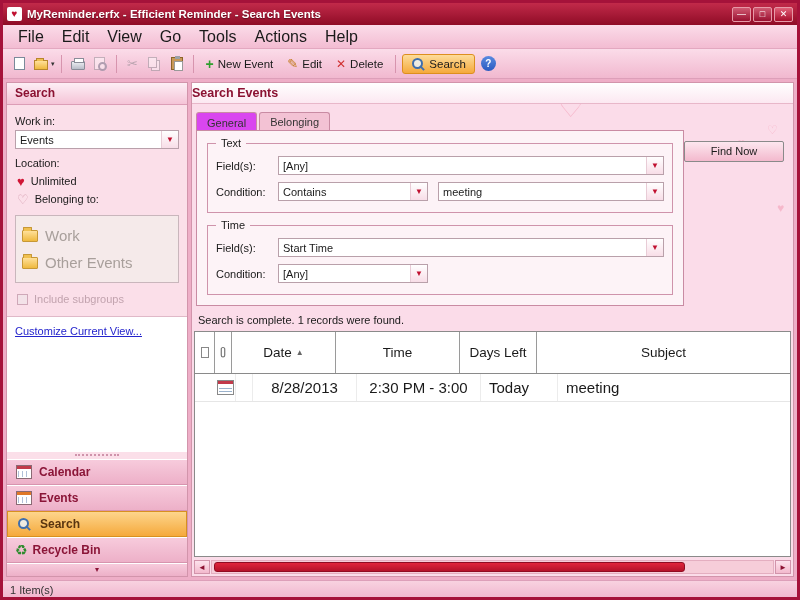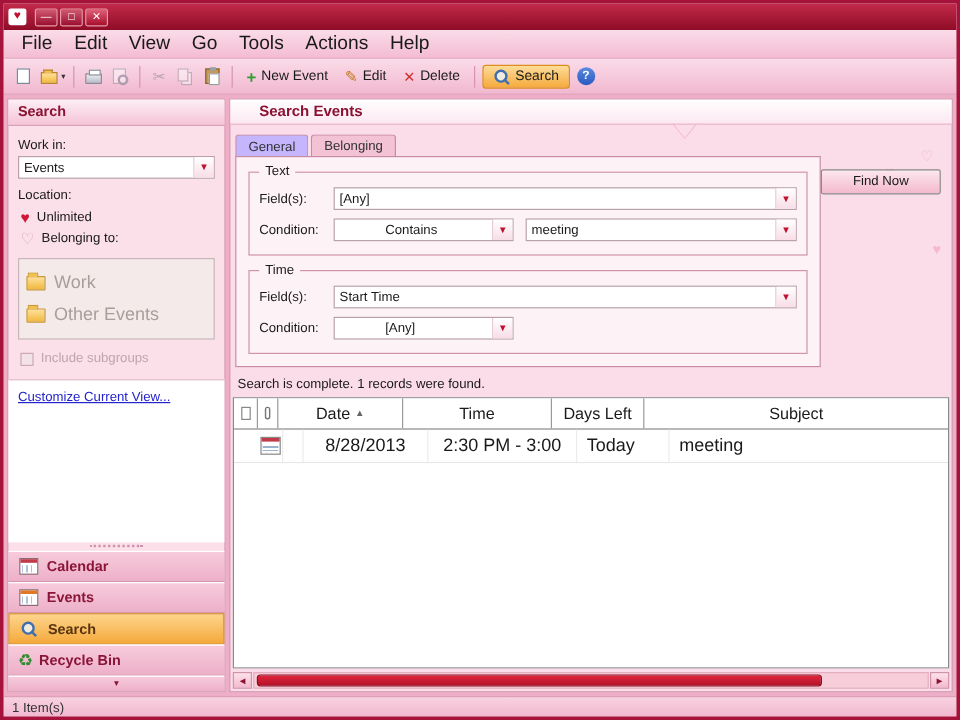--- a/index.html
+++ b/index.html
@@ -87,43 +87,43 @@
   .sb-footer { height:13px; background:linear-gradient(#f7cbdc,#edb0c8); border-top:1px solid #fff; text-align:center; color:#8b1538; font-size:8px; line-height:12px; flex:0 0 auto; }
 
   
   .main { flex:1; background:#fbdce9; border:1px solid #d294ab; display:flex; flex-direction:column; position:relative; min-width:0; min-height:0; }
   .main > * { position:relative; z-index:1; }
   .decor { position:absolute; inset:0; z-index:0; pointer-events:none; }
   .hd { position:absolute; color:#f29cb4; opacity:.55; }
   .hd::before { content:"♥"; }
   .hd.o::before { content:"♡"; }
 
-  .main-header { height:21px; background:linear-gradient(#ffffff,#fce8f1); border-bottom:1px solid #e8b7c9; color:#8b1232; font-weight:bold; font-size:12.5px; line-height:20px; padding-left:24px; flex:0 0 auto; }
+  .main-header { height:21px; background:linear-gradient(#ffffff,#fce8f1); border-bottom:1px solid #e8b7c9; color:#8b1232; font-weight:bold; font-size:12.5px; line-height:20px; padding-left:0; flex:0 0 auto; }
 
   .tabs { display:flex; padding:8px 0 0 4px; flex:0 0 auto; }
   .tab { padding:3px 10px 2px; font-size:11px; border:1px solid #c98ba3; border-bottom:none; background:#f3c2d4; border-radius:3px 3px 0 0; margin-right:2px; color:#333; }
-  .tab.active { background:#c4b5fd; position:relative; top:0; padding-top:4px; z-index:2; }
+  .tab.active { background:#d946ef; position:relative; top:0; padding-top:4px; z-index:2; }
 
   .panel-row { display:flex; align-items:flex-start; flex:0 0 auto; }
   .tabpanel { width:488px; margin-left:4px; margin-top:-1px; background:#fdf3f7; border:1px solid #c98ba3; padding:12px 10px 6px; flex:0 0 auto; }
   .group { position:relative; border:1px solid #cf93ab; margin-bottom:12px; padding:12px 8px 4px; }
   .group-title { position:absolute; top:-7px; left:8px; background:#fdf3f7; padding:0 5px; font-size:11px; }
   .frow { display:flex; align-items:center; margin-bottom:7px; }
   .flabel { width:62px; font-size:11px; flex:0 0 auto; }
   .combo.grow { flex:1; }
-  .combo.w150 { width:150px; flex:0 0 auto;padding-left:38px; }
+  .combo.w150 { width:150px; flex:0 0 auto; }
   .combo.kw { flex:1; margin-left:10px; }
 
   .side-buttons { display:flex; flex-direction:row; gap:24px; margin:10px 12px 0 auto; padding-right:2px; }
   .pbtn { width:100px; height:21px; background:linear-gradient(#fde7ef,#f3b9cd); border:1px solid #8a8a8a; border-radius:2px; font-size:11px; text-align:center; line-height:19px; color:#1a1a1a; }
 
   .result-status { font-size:11px; padding:8px 0 5px 6px; flex:0 0 auto; }
 
   .rtable { flex:1; display:flex; flex-direction:column; background:#fff; border:1px solid #8a8a8a; margin:0 2px; min-height:0; }
-  .thead { display:flex; height:26px; border-bottom:1px solid #8a8a8a; background:#fff; flex:0 0 auto; }
+  .thead { display:flex; height:42px; border-bottom:1px solid #8a8a8a; background:#fff; flex:0 0 auto; }
   .th { border-right:1px solid #9a9a9a; display:flex; align-items:center; justify-content:center; font-size:13.5px; gap:4px; }
   .trow { display:flex; height:28px; border-bottom:1px solid #e6e6e6; flex:0 0 auto;padding-left:21px; }
   .td { border-right:1px solid #ececec; display:flex; align-items:center; justify-content:center; font-size:15px; }
   .c-ico { width:20px; flex:0 0 auto; }
   .c-clip { width:17px; flex:0 0 auto; }
   .c-date { width:104px; flex:0 0 auto; }
   .c-time { width:124px; flex:0 0 auto; }
   .c-days { width:77px; flex:0 0 auto; }
   .c-subj { flex:1; border-right:none; }
   .td.c-subj, .td.c-days { justify-content:flex-start; padding-left:8px; }
@@ -143,20 +143,21 @@
   
   .statusbar { height:17px; background:linear-gradient(#f8d2e0,#f1b8cf); border-top:1px solid #dd9fb9; font-size:11px; line-height:18px; padding-left:7px; flex:0 0 auto; color:#333; }
 </style>
 </head>
 <body>
 
 <div class="window">
 
   <div class="titlebar">
     <span class="title-icon">♥</span>
+    <span class="title-text">MyReminder.erfx - Efficient Reminder - Search Events</span>
     <span class="win-btn">—</span>
     <span class="win-btn">□</span>
     <span class="win-btn close">✕</span>
   </div>
 
   <div class="menubar">
     <span class="menu-item">File</span>
     <span class="menu-item">Edit</span>
     <span class="menu-item">View</span>
     <span class="menu-item">Go</span>

